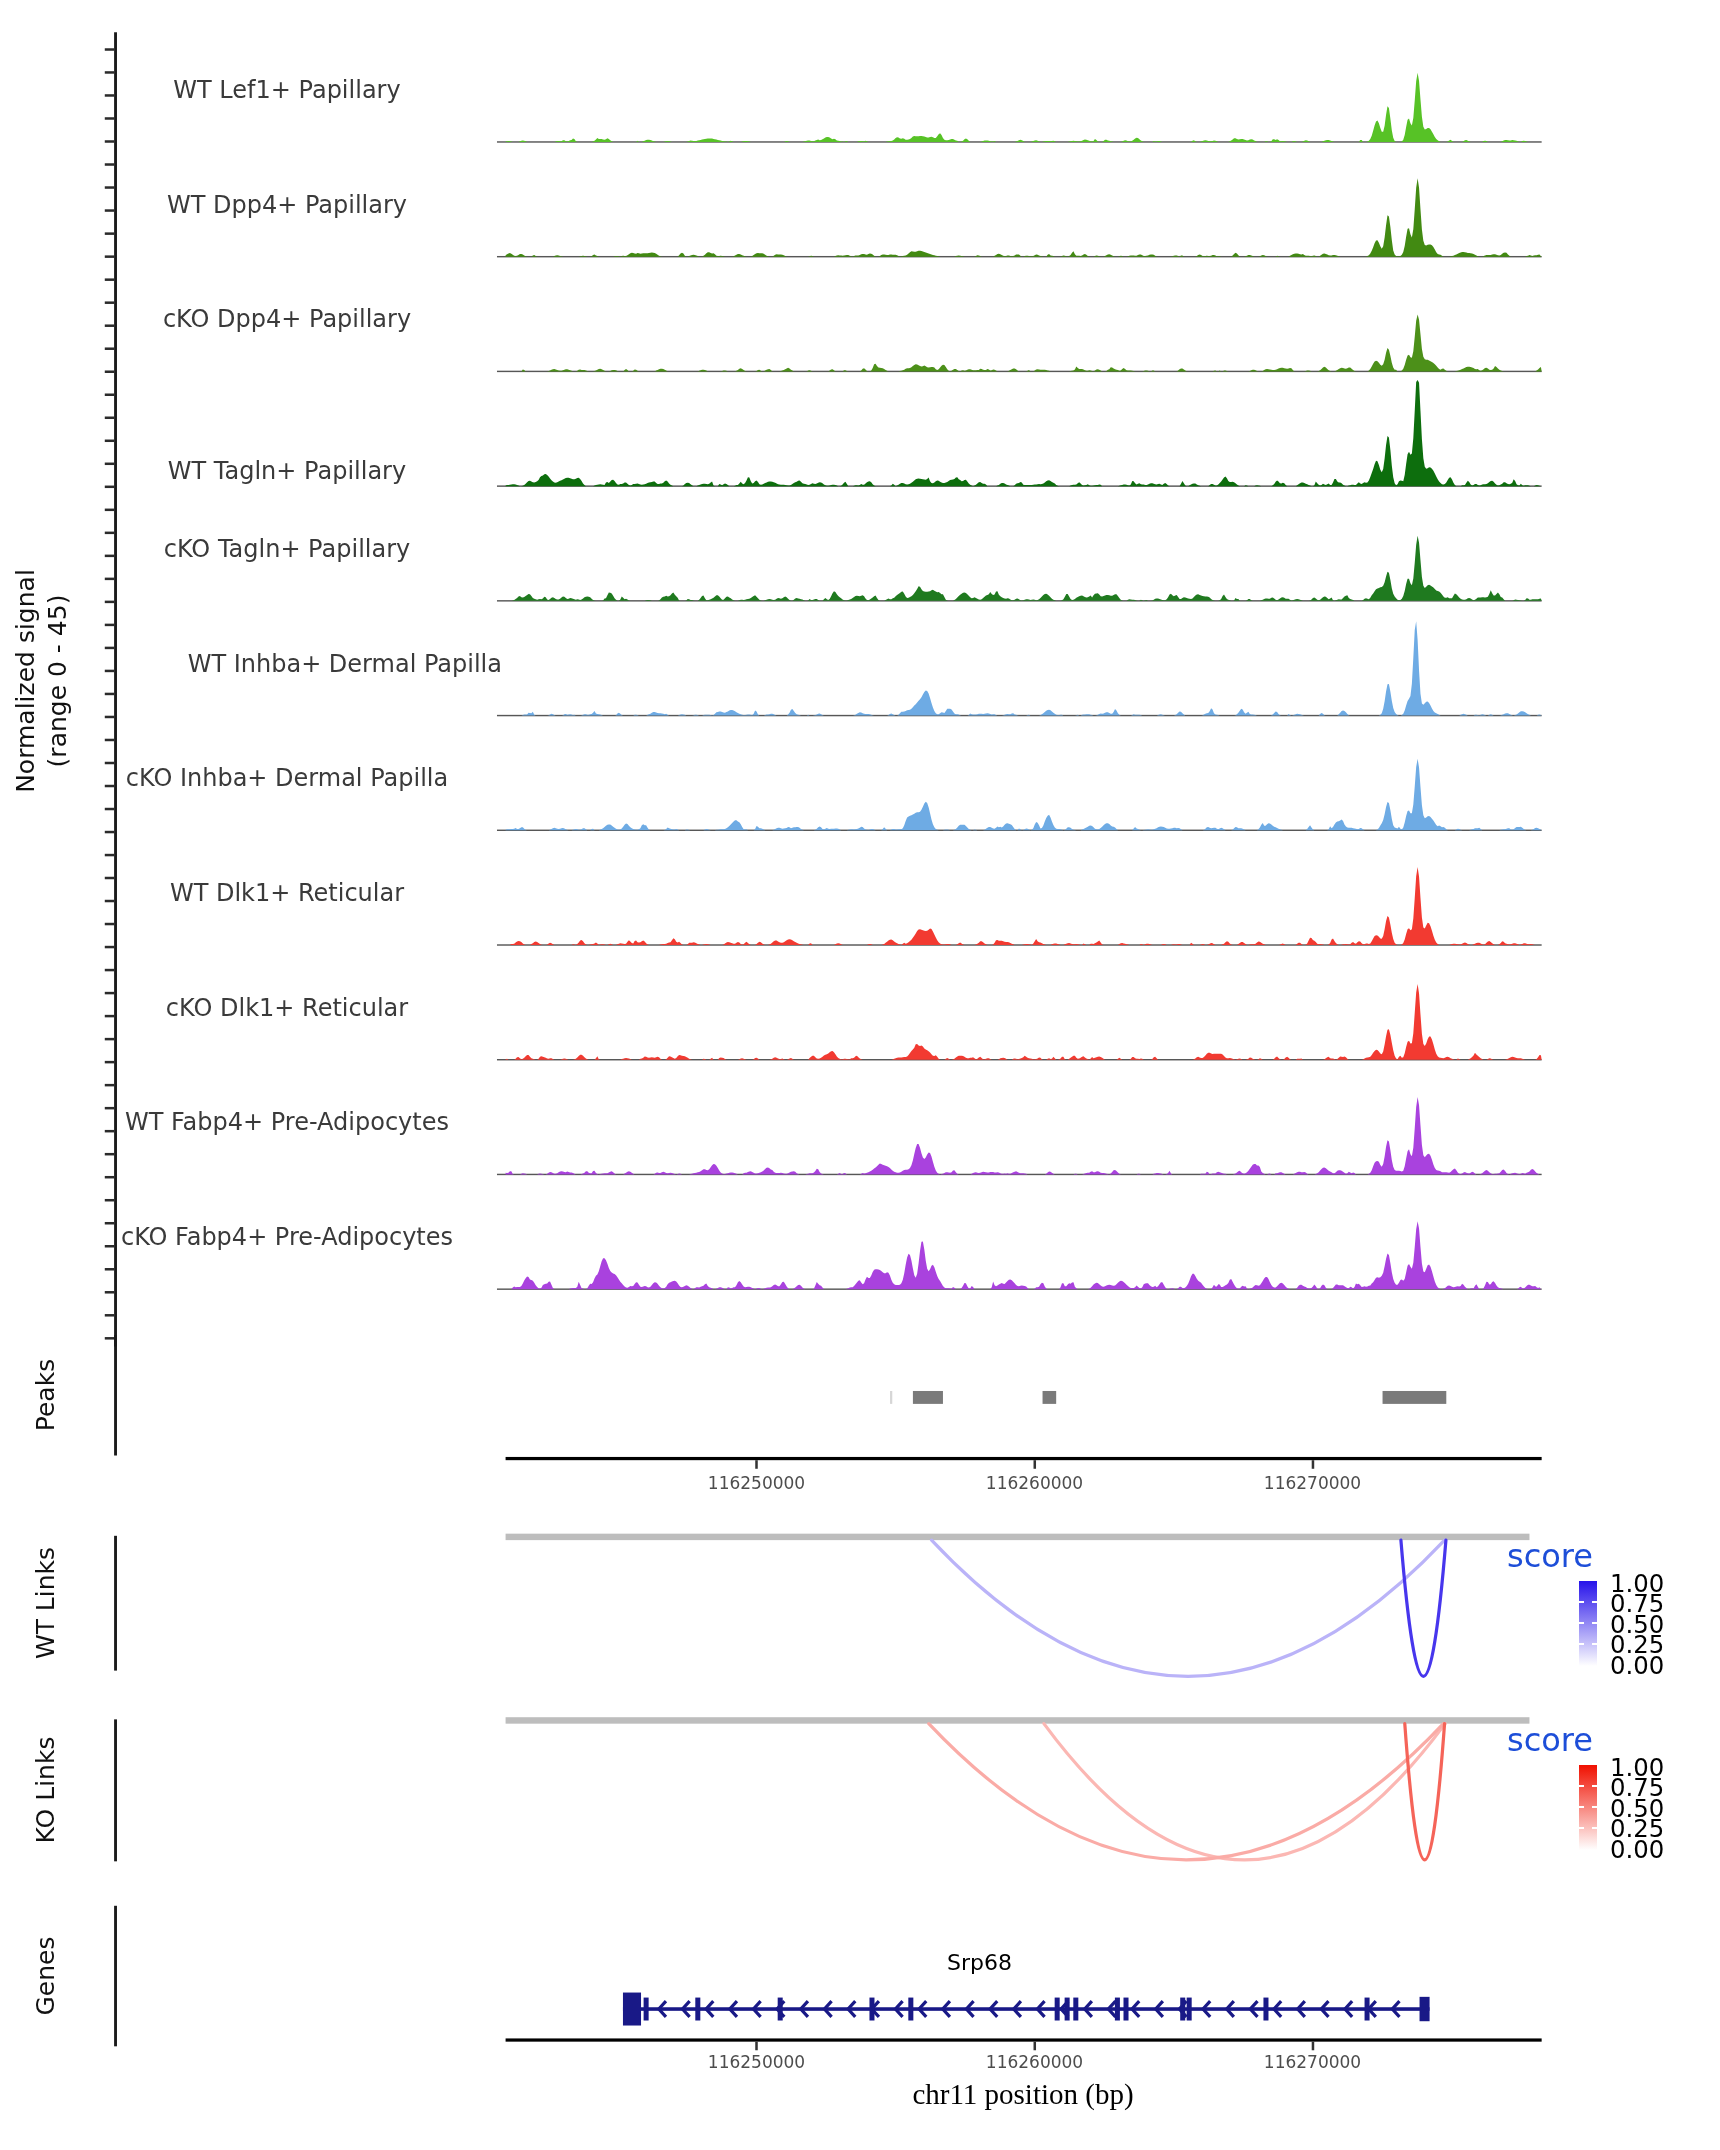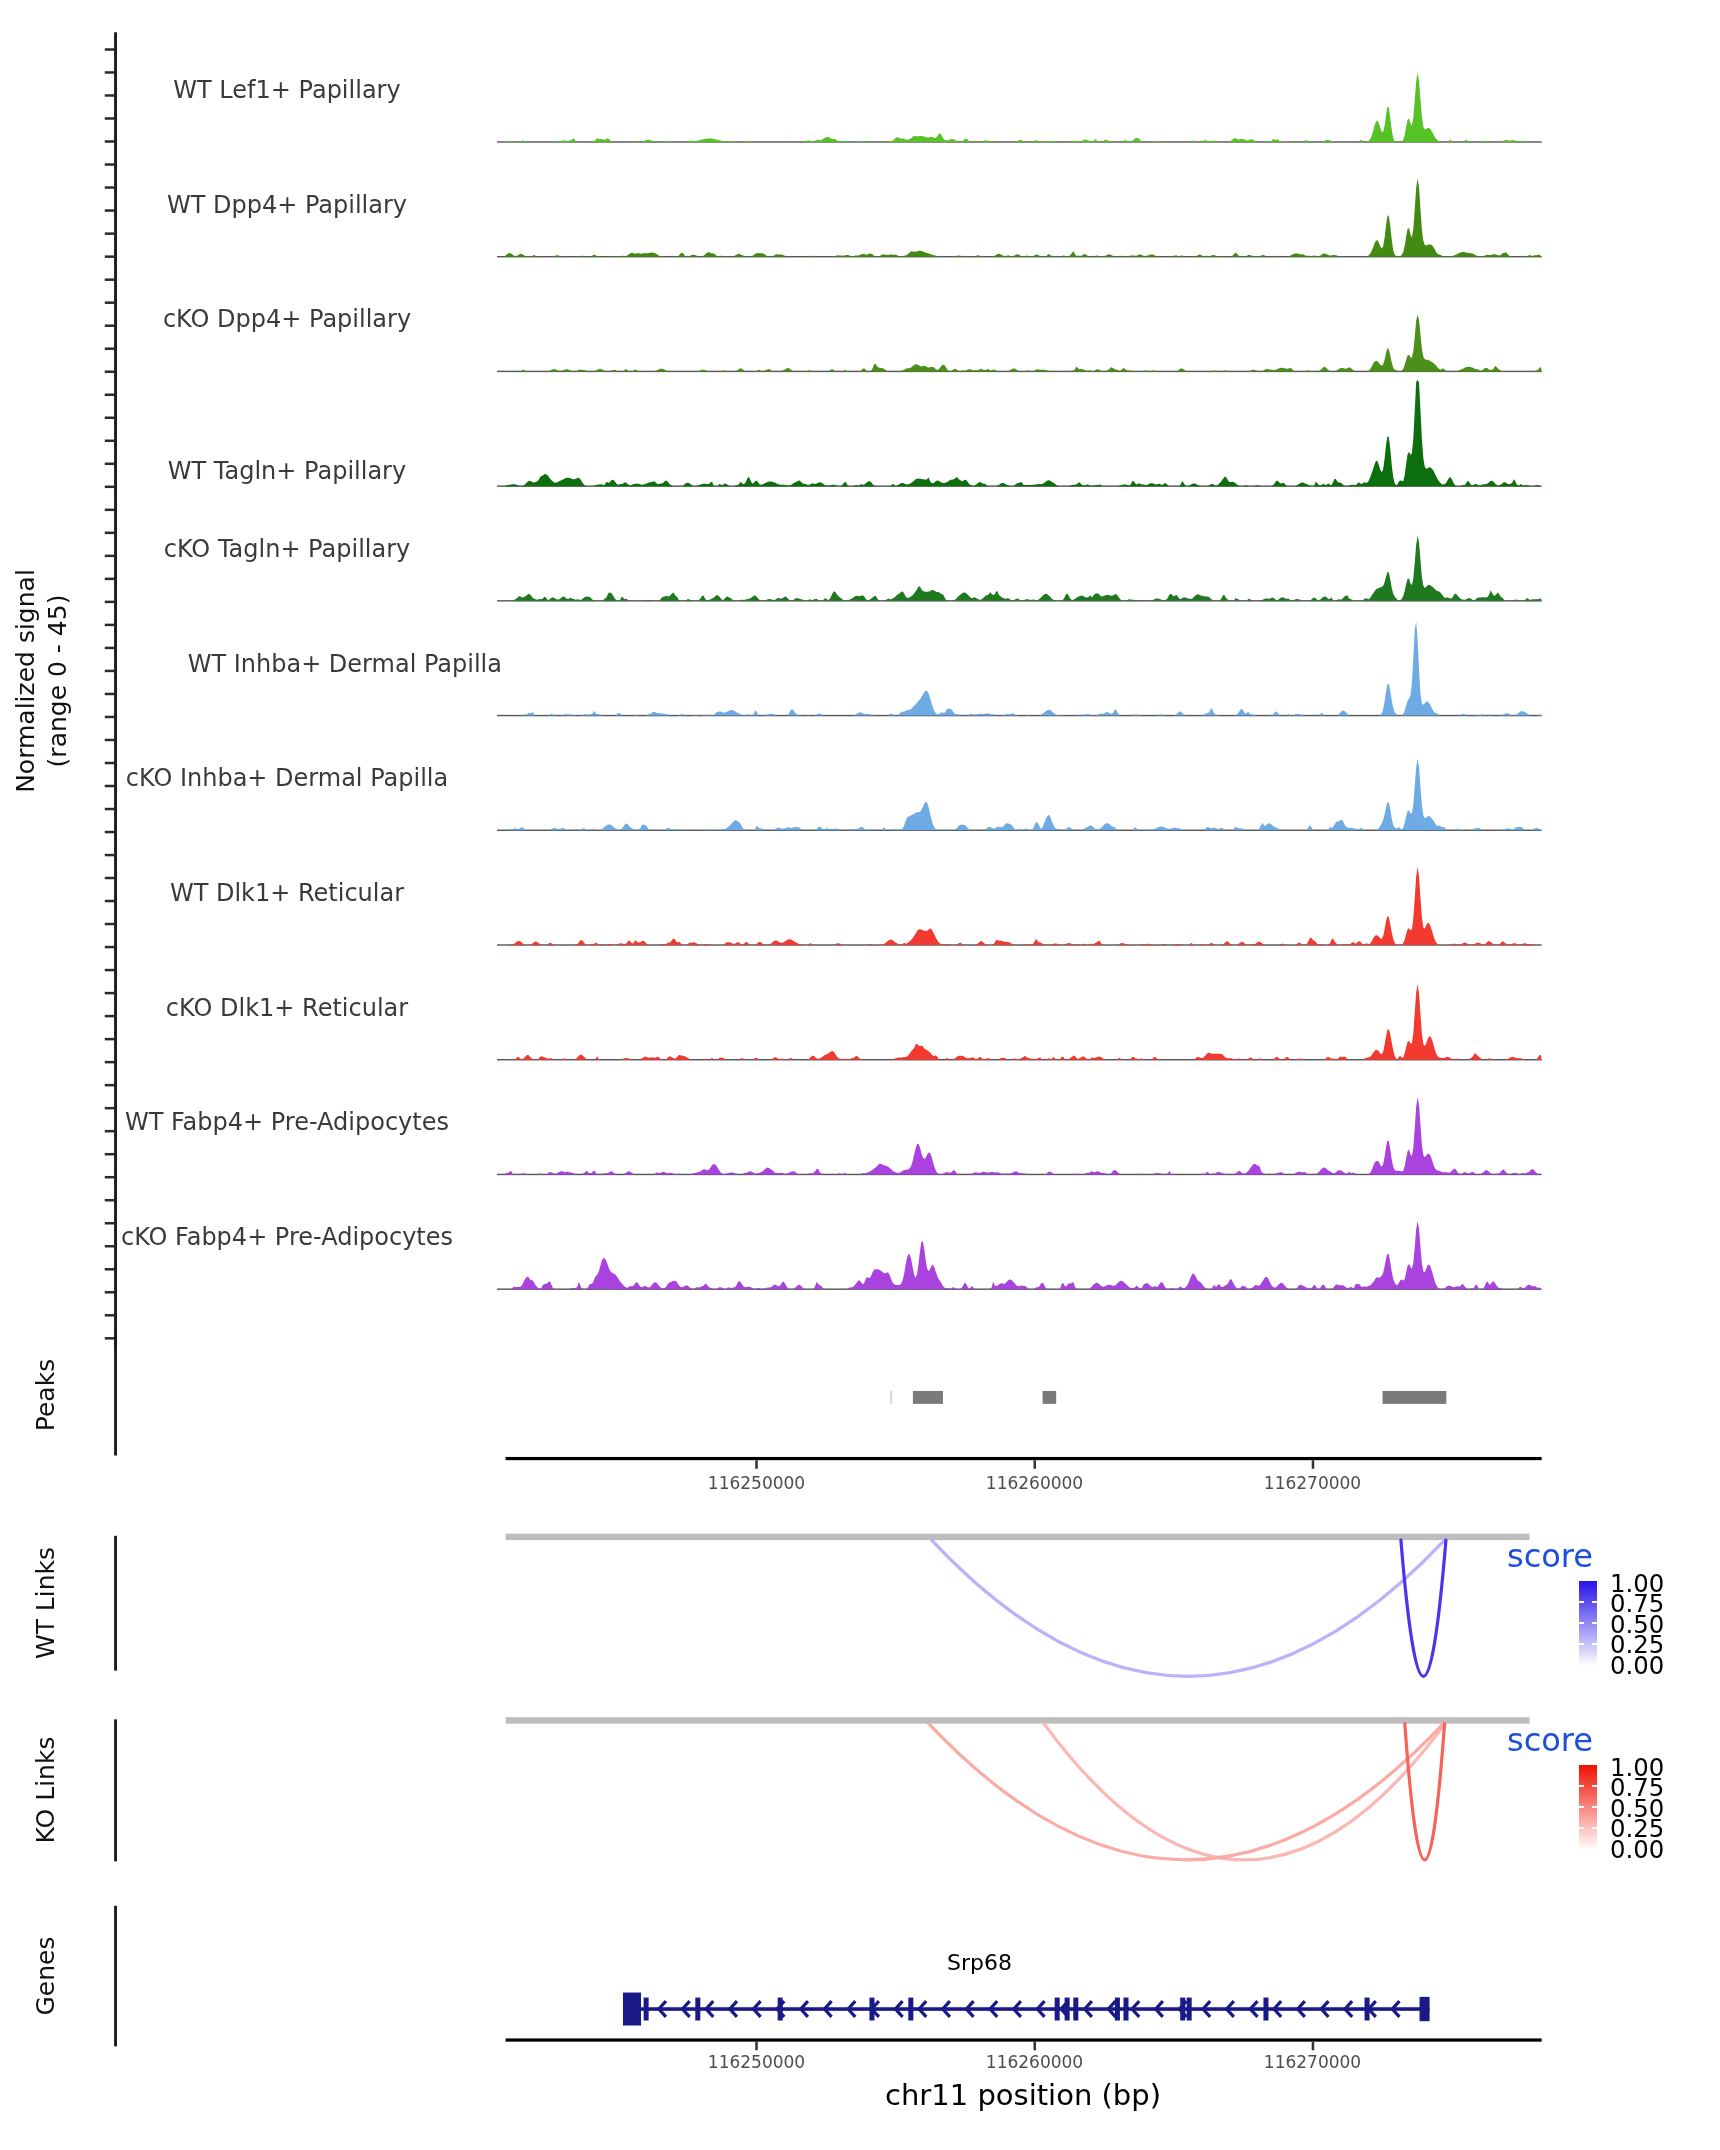--- a/index.html
+++ b/index.html
@@ -256,16 +256,16 @@
     <div>0.50</div>
     <div>0.25</div>
     <div>0.00</div>
   </div>
 
   <div class="gene-name" style="top:1950px;">Srp68</div>
 
   <div class="tick-label" style="left:649px;top:2052px;">116250000</div>
   <div class="tick-label" style="left:927px;top:2052px;">116260000</div>
   <div class="tick-label" style="left:1205px;top:2052px;">116270000</div>
-  <div class="axis-title" style="top:2078px;">chr11 position (bp)</div>
+  <div class="axis-title" style="top:2078px;font-family:Liberation Serif, serif;">chr11 position (bp)</div>
 
 </div>
 
 
 </body></html>

